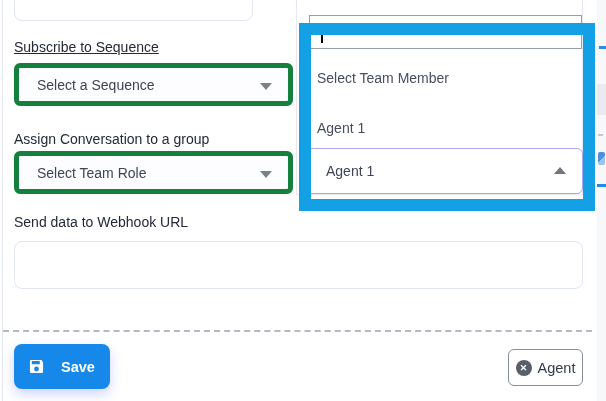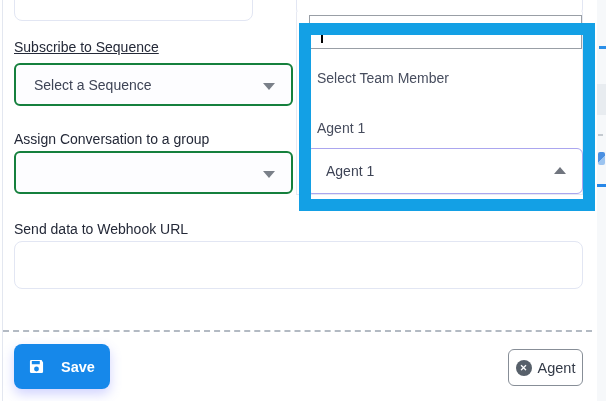--- a/index.html
+++ b/index.html
@@ -12,25 +12,25 @@
   .modal-left-edge { position:absolute; left:2px; top:0; width:1px; height:401px; background:#e3e7f0; }
 
   
   .top-box { position:absolute; background:#fff; border:1px solid #e2e6f3; border-radius:8px; }
   .top-box.left  { left:14px;  top:-12px; width:239px; height:33px; }
   .top-box.right { left:296px; top:-14px; width:287px; height:31px; }
 
   .field-label { position:absolute; left:14px; font-size:14px; line-height:16px; color:#242938; }
   .label-sequence { top:39px;text-decoration:underline; }
   .label-group    { top:131px; }
-  .label-webhook  { top:221px; }
+  .label-webhook  { top:214px; }
 
   .select-box {
     position:absolute; left:14px; width:279px; height:43px;
-    background:#fdfdff; border:2px solid #15803d; border-radius:6px;
+    background:#fdfdff; border:5px solid #15803d; border-radius:6px;
     display:flex; align-items:center; padding-left:18px;
     font-size:14px; color:#3e4456; cursor:pointer;
   }
   .select-sequence { top:63px; }
   .select-group    { top:151px; }
   .caret-down {
     position:absolute; right:16px; top:50%; margin-top:-2px;
     width:0; height:0; border-left:6px solid transparent; border-right:6px solid transparent;
     border-top:7px solid #7a8089;
   }
@@ -122,20 +122,21 @@
   <div class="top-box right"></div>
 
   <div class="field-label label-sequence">Subscribe to Sequence</div>
   <div class="select-box select-sequence">
     <span>Select a Sequence</span>
     <span class="caret-down"></span>
   </div>
 
   <div class="field-label label-group">Assign Conversation to a group</div>
   <div class="select-box select-group">
+    <span>Select Team Role</span>
     <span class="caret-down"></span>
   </div>
 
   <div class="dropdown-panel">
     <div class="dropdown-search">
       <span class="text-caret"></span>
     </div>
     <div class="dropdown-option option-0">Select Team Member</div>
     <div class="dropdown-option option-1">Agent 1</div>
     <div class="member-select">

